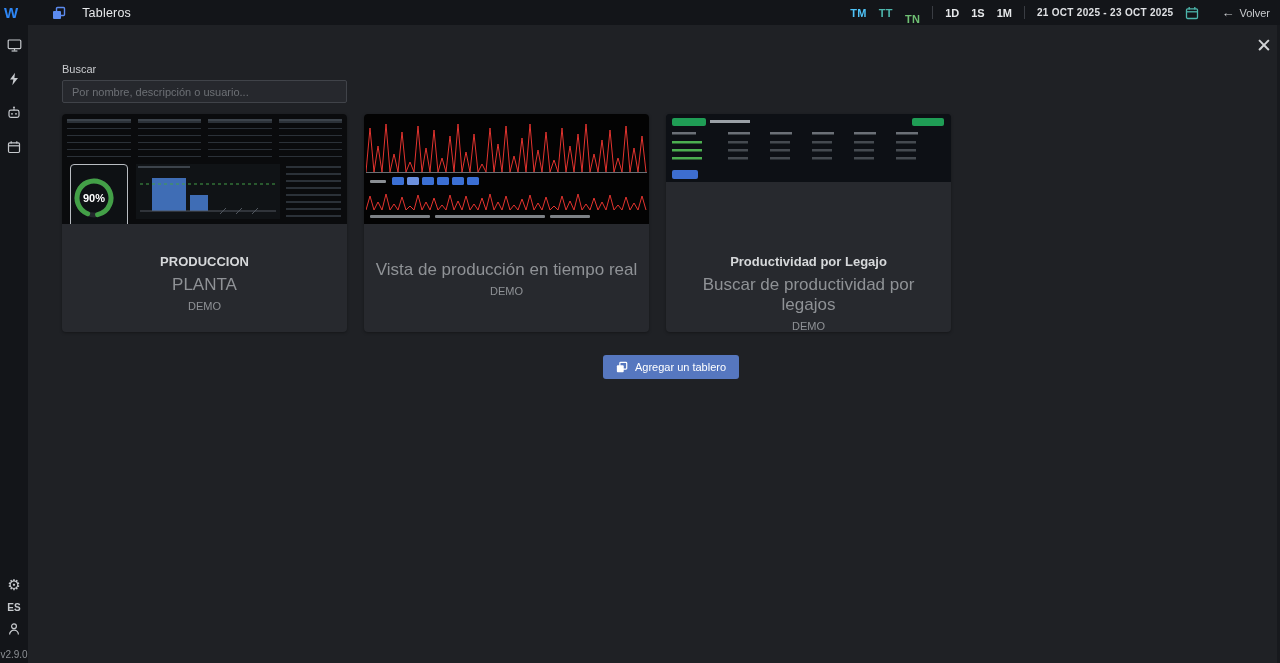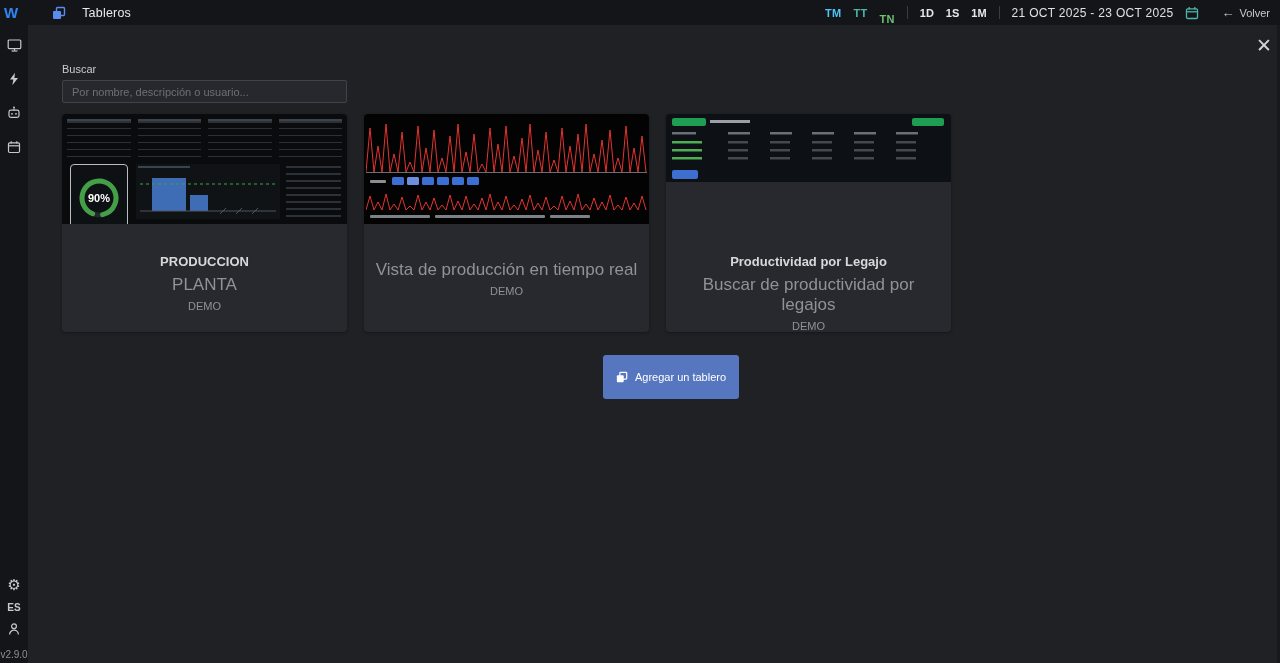--- a/index.html
+++ b/index.html
@@ -14,21 +14,21 @@
   .logo { color:#2e86f5; font-weight:bold; font-size:15px; line-height:1; cursor:pointer; }
   .boards-ic { margin-left:34px; display:flex; align-items:center; cursor:pointer; }
   .tb-title { margin-left:16px; color:#e8eaec; font-size:12.5px; font-weight:500; letter-spacing:.2px; }
   .tb-right { display:flex; align-items:center; gap:12px; }
   .toggle { font-size:11px; font-weight:bold; cursor:pointer; letter-spacing:.3px; }
   .toggle.tm { color:#4fc3f7; }
   .toggle.tt { color:#4db6ac; }
   .toggle.tn { color:#6fbf73;margin-top:12px; }
   .sep { width:1px; height:13px; background:#3a3d43; }
   .rangebtn { font-size:11px; font-weight:bold; color:#e6e8ea; cursor:pointer; }
-  .daterange { font-size:12px; font-weight:normal; color:#dfe1e4; letter-spacing:.3px; cursor:pointer; }
+  .daterange { font-size:10px; font-weight:bold; color:#dfe1e4; letter-spacing:.3px; cursor:pointer; }
   .cal-ic { display:flex; align-items:center; cursor:pointer; }
   .back { display:flex; align-items:center; gap:5px; margin-left:10px; cursor:pointer; }
   .back-arrow { color:#c9cbce; font-size:13px; line-height:1; }
   .back-label { color:#c9cbce; font-size:11px; }
 
   
   .sidebar { position:absolute; top:25px; left:0; bottom:0; width:28px; background:#131519;
              display:flex; flex-direction:column; align-items:center; padding:12px 0 3px 0; z-index:4; }
   .side-ic { width:16px; height:16px; display:flex; align-items:center; justify-content:center;
              margin-bottom:18px; cursor:pointer; }
@@ -55,41 +55,41 @@
   .card-title { color:#d6d8da; font-size:13px; font-weight:bold; }
   .card-sub { color:#8f9296; font-size:17px; margin-top:6px; }
   .card-tag { color:#8f9296; font-size:11px; margin-top:5px; }
 
   
   .thumb1 { height:110px; background:#0a0b0d; }
   .stripes { background:repeating-linear-gradient(to bottom,#2b3138 0,#2b3138 1.5px,transparent 1.5px,transparent 7px); }
   .t1-top { position:absolute; left:5px; top:5px; right:5px; height:42px; display:flex; gap:7px; }
   .t1-top > div { flex:1; border-top:2px solid #3c434b; }
   .t1-gauge { position:absolute; left:8px; top:50px; width:58px; height:67px; border:1px solid #b9bdc2;
-              border-radius:4px; background:#0e1114; display:flex; align-items:center; justify-content:center; }
+              border-radius:4px; background:#0e1114; display:flex; align-items:center; justify-content:flex-start; }
   .t1-chart { position:absolute; left:74px; top:50px; }
   .t1-right { position:absolute; left:224px; top:52px; right:6px; bottom:7px; }
 
   
   .thumb2 { height:110px; background:#030303; }
   .t2-band1 { position:absolute; left:2px; top:4px; }
   .t2-mid { position:absolute; left:6px; top:63px; display:flex; align-items:center; gap:3px; }
   .t2-dash { width:16px; height:3px; background:#8a8e93; border-radius:1px; margin-right:3px; }
   .t2-pill { width:12px; height:8px; background:#3b6fd4; border-radius:1.5px; }
   .t2-pill.lt { background:#6c90dd; }
   .t2-band2 { position:absolute; left:2px; top:76px; }
   .t2-foot { position:absolute; left:6px; top:101px; display:flex; gap:5px; }
   .t2-foot span { height:2.5px; background:#7d8186; display:inline-block; border-radius:1px; }
 
   
   .thumb3 { height:68px; background:#0d1015; }
 
   .add-row { margin-top:23px; display:flex; justify-content:center; }
   .add-btn { display:flex; align-items:center; gap:7px; background:#5677bf; border:none; border-radius:3px;
-             color:#fff; font-size:11px; padding:16px 13px; cursor:pointer; font-family:"Liberation Sans",sans-serif; }
+             color:#fff; font-size:11px; padding:6px 13px; cursor:pointer; font-family:"Liberation Sans",sans-serif; }
 
   .right-strip { position:absolute; top:25px; right:0; bottom:0; width:3px; background:#17191d; cursor:pointer; }
 </style>
 </head>
 <body>
 
 <div class="app">
 
   <header class="topbar">
     <div class="tb-left">

